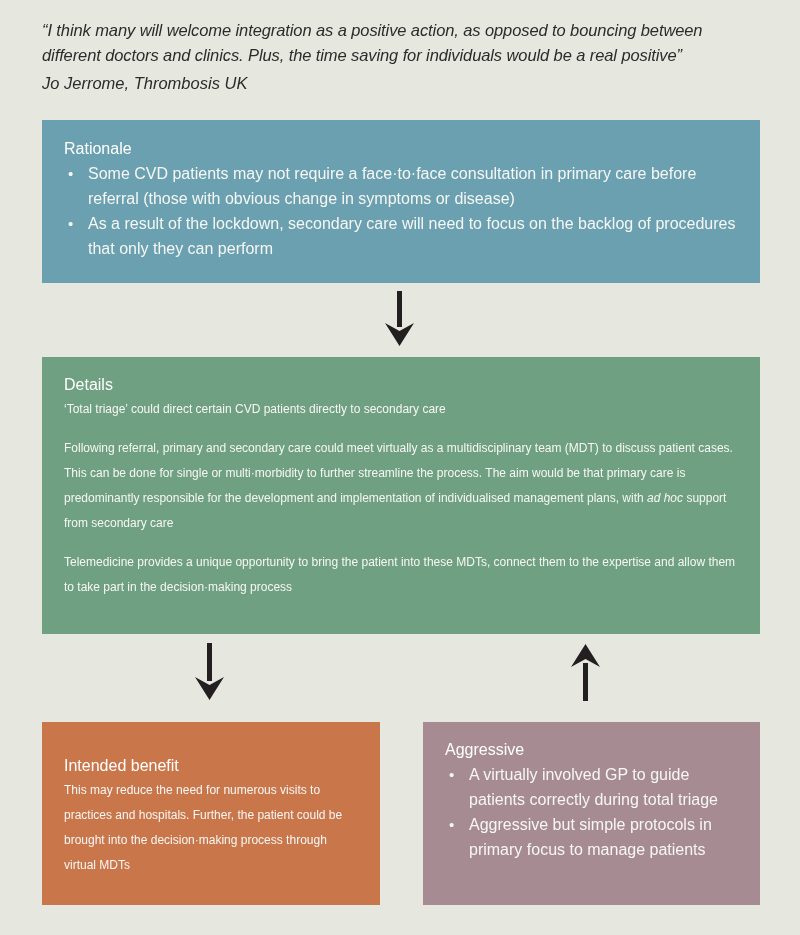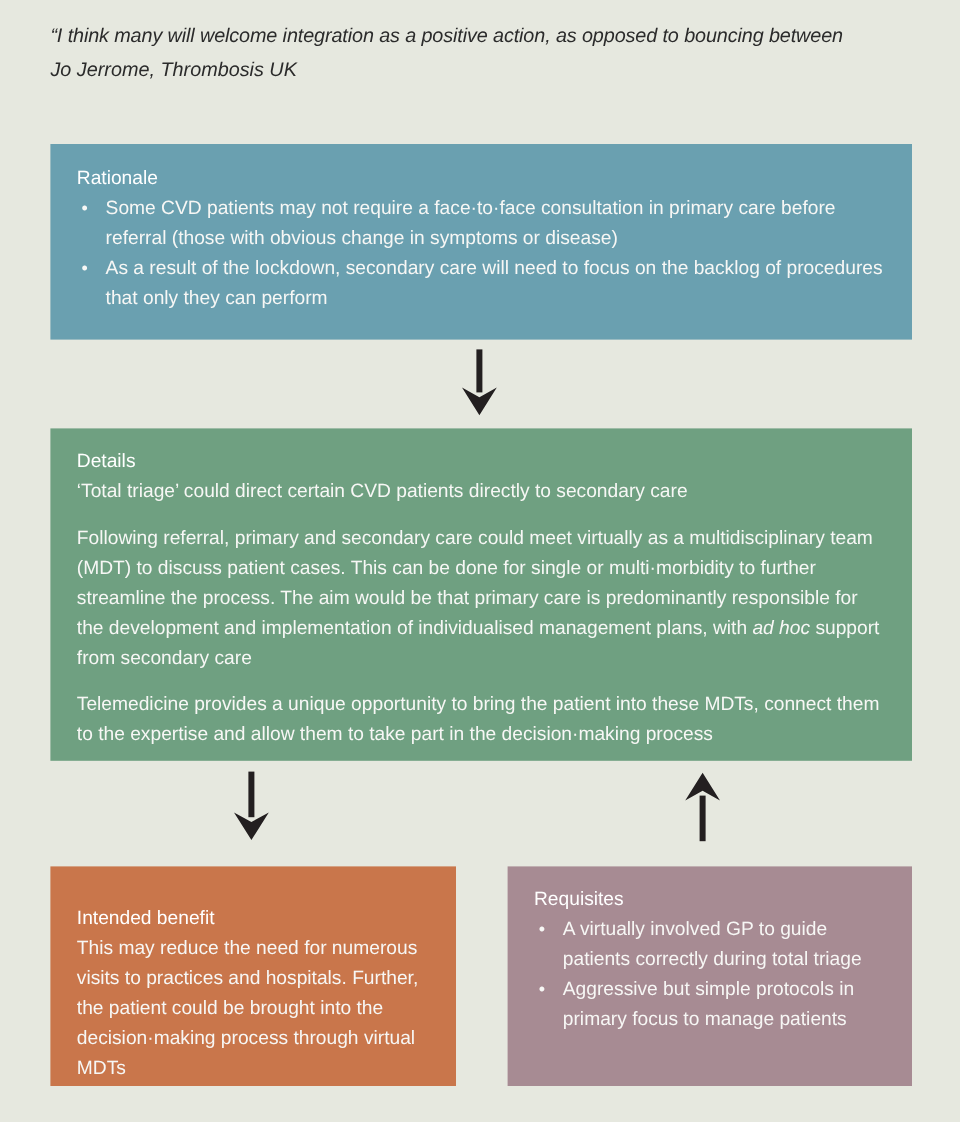--- a/index.html
+++ b/index.html
@@ -52,21 +52,21 @@
   }
   .card-title {
     font-weight: normal;
     font-size: 16px;
     line-height: 21px;
     color: #ffffff;
     margin-bottom: 2px;
   }
   .card p {
     margin: 0;
-    font-size: 16px;
+    font-size: 12px;
     line-height: 25px;
     color: #f7f7f5;
   }
   .card p + p {
     margin-top: 14px;
   }
 
   
   ul.bullets {
     list-style: none;
@@ -133,20 +133,21 @@
   #arrow-details-benefit   { left: 192px; top: 641px; }
   #arrow-requisites-details{ left: 568px; top: 641px; }
 </style>
 </head>
 <body>
 
 <div class="page">
 
   <div class="quote-block">
     <div class="quote-text">“I think many will welcome integration as a positive action, as opposed to bouncing between</div>
+    <div class="quote-text">different doctors and clinics. Plus, the time saving for individuals would be a real positive”</div>
     <div class="quote-attrib">Jo Jerrome, Thrombosis UK</div>
   </div>
 
   <div class="card" id="rationale-card">
     <div class="card-title">Rationale</div>
     <ul class="bullets">
       <li>
         <span class="dot">•</span>
         <span>Some CVD patients may not require a face·to·face consultation in primary care before referral (those with obvious change in symptoms or disease)</span>
       </li>
@@ -184,21 +185,21 @@
       <path d="M3 26 L17.5 3 L32 26 L17.5 18 Z" fill="#231f20"></path>
     </svg>
   </div>
 
   <div class="card" id="benefit-card">
     <div class="card-title">Intended benefit</div>
     <p>This may reduce the need for numerous visits to practices and hospitals. Further, the patient could be brought into the decision·making process through virtual MDTs</p>
   </div>
 
   <div class="card" id="requisites-card">
-    <div class="card-title">Requisites</div>
+    <div class="card-title">Aggressive</div>
     <ul class="bullets">
       <li>
         <span class="dot">•</span>
         <span>A virtually involved GP to guide patients correctly during total triage</span>
       </li>
       <li>
         <span class="dot">•</span>
         <span>Aggressive but simple protocols in primary focus to manage patients</span>
       </li>
     </ul>

